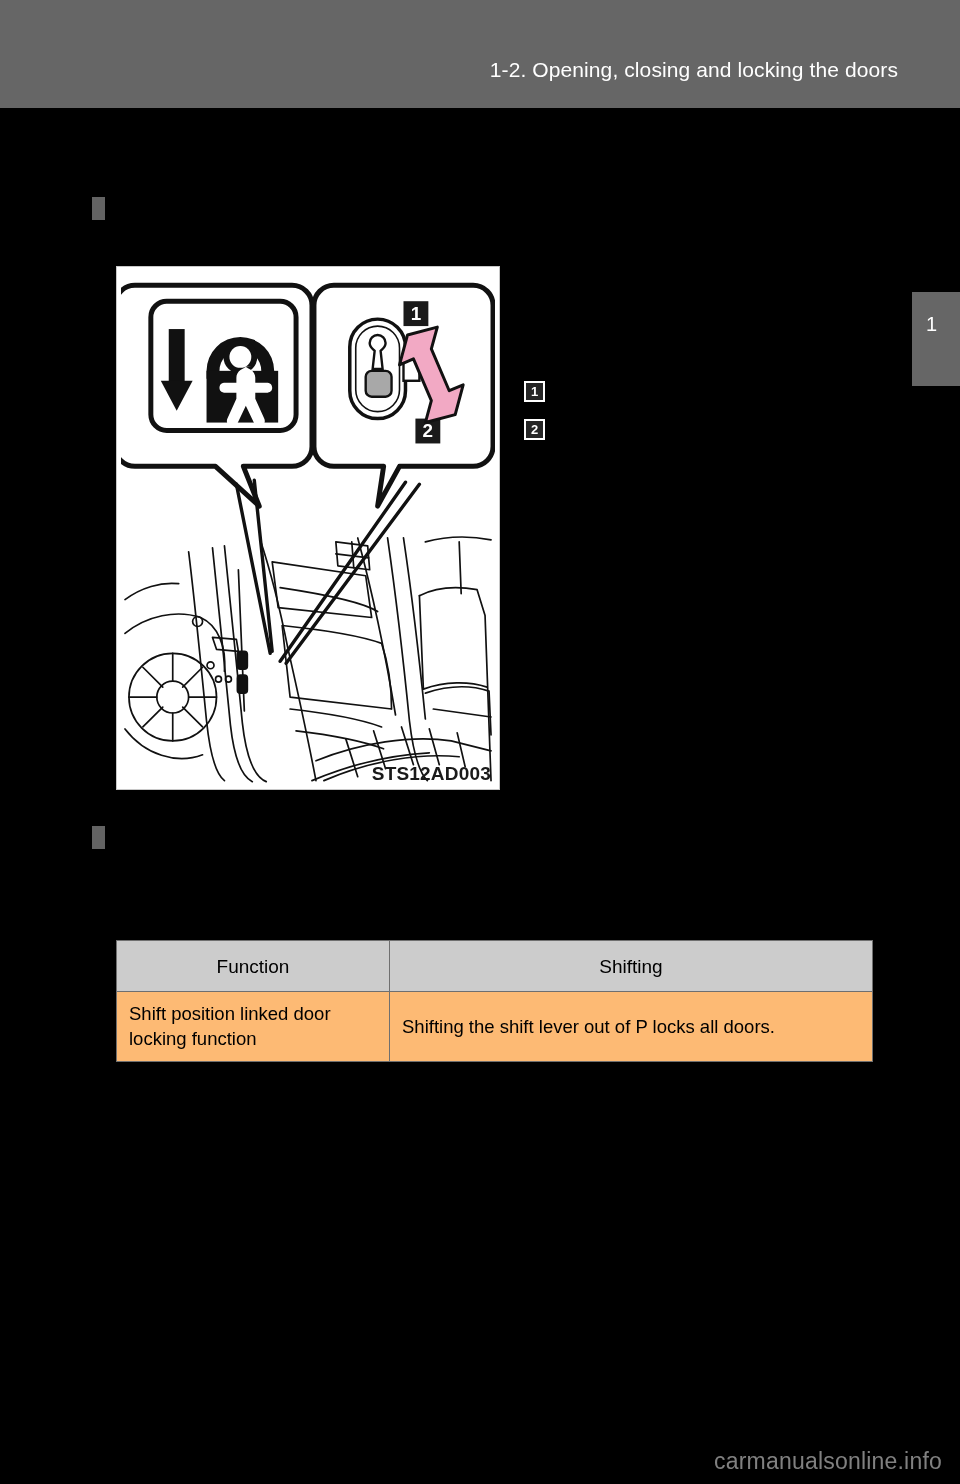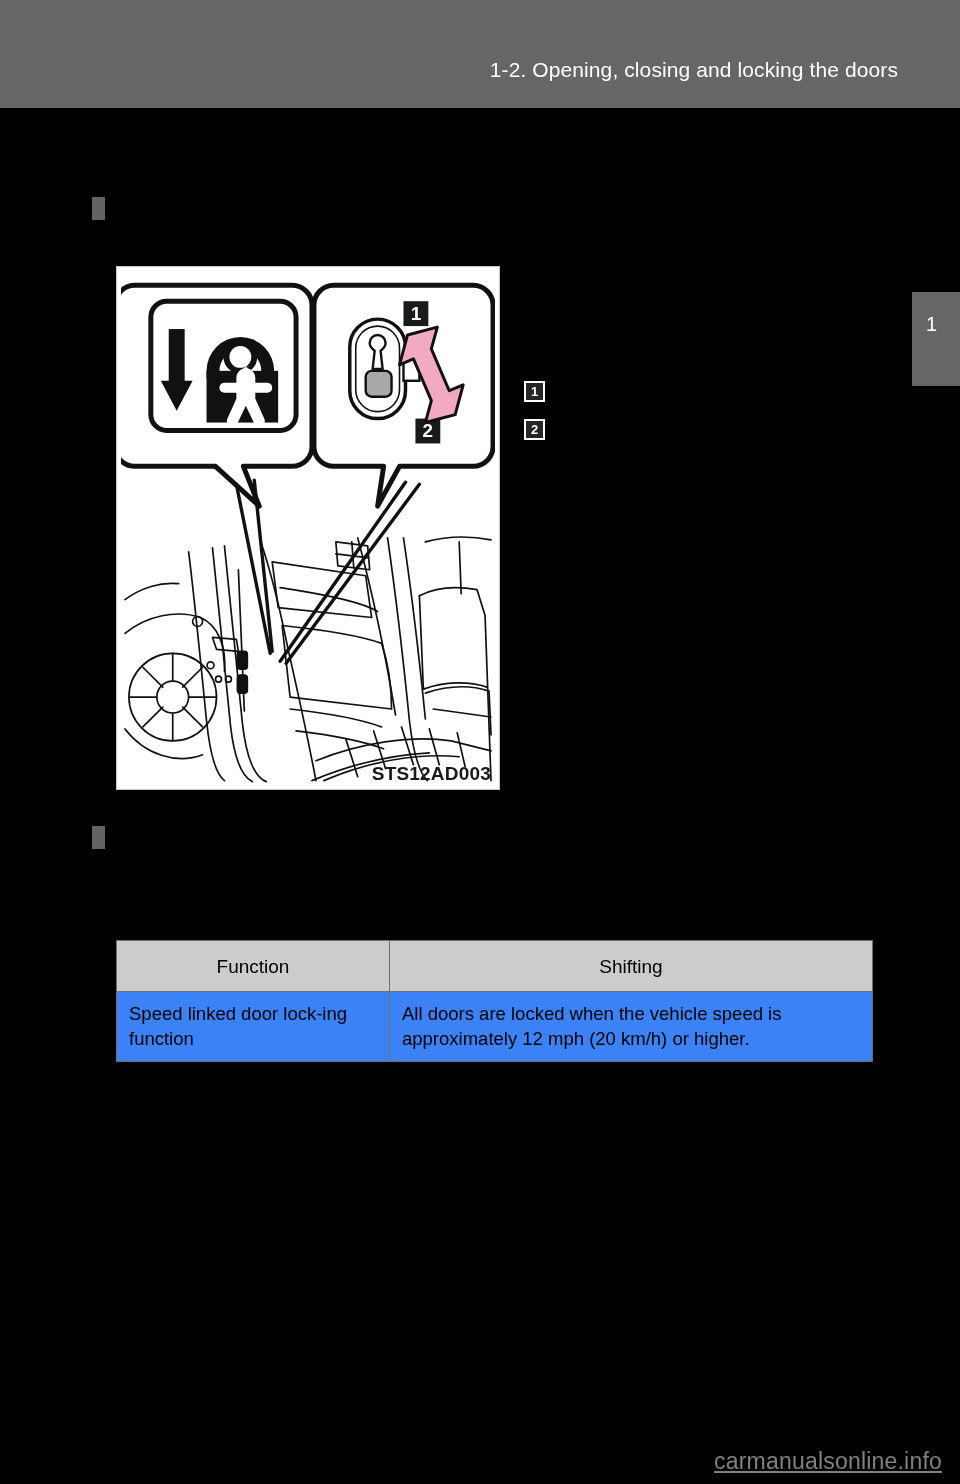--- a/index.html
+++ b/index.html
@@ -121,21 +121,21 @@
   .callout-chip.c1 { left: 524px; top: 381px; }
   .callout-chip.c2 { left: 524px; top: 419px; }
 
   
   .func-table {
     position: absolute;
     left: 116px;
     top: 940px;
     width: 756px;
     border-collapse: collapse;
-    background: #3b82f6;
+    background: #fdba74;
     table-layout: fixed;
   }
   .func-table th,
   .func-table td {
     border: 1px solid #6f6f6f;
     vertical-align: middle;
     font-size: 18.5px;
     line-height: 25px;
     color: #000000;
     font-weight: normal;
@@ -155,21 +155,20 @@
 
   
   .watermark {
     position: absolute;
     right: 18px;
     bottom: 10px;
     color: #808080;
     font-size: 23px;
     letter-spacing: .2px;
     line-height: 26px;
-    text-decoration: underline;
   }
 </style>
 </head>
 <body>
 
 <div class="header-band">
   <div class="header-title">1-2. Opening, closing and locking the doors</div>
 </div>
 
 <div class="page-body"></div>
@@ -306,19 +305,19 @@
     <col class="col-oper">
   </colgroup>
   <thead>
     <tr>
       <th>Function</th>
       <th>Shifting</th>
     </tr>
   </thead>
   <tbody>
     <tr>
-      <td>Speed linked door lock-ing function</td>
-      <td>All doors are locked when the vehicle speed is approximately 12 mph (20 km/h) or higher.</td>
+      <td>Shift position linked door locking function</td>
+      <td>Shifting the shift lever out of P locks all doors.</td>
     </tr>
   </tbody>
 </table>
 
 <div class="watermark">carmanualsonline.info</div>
 
 </body></html>

